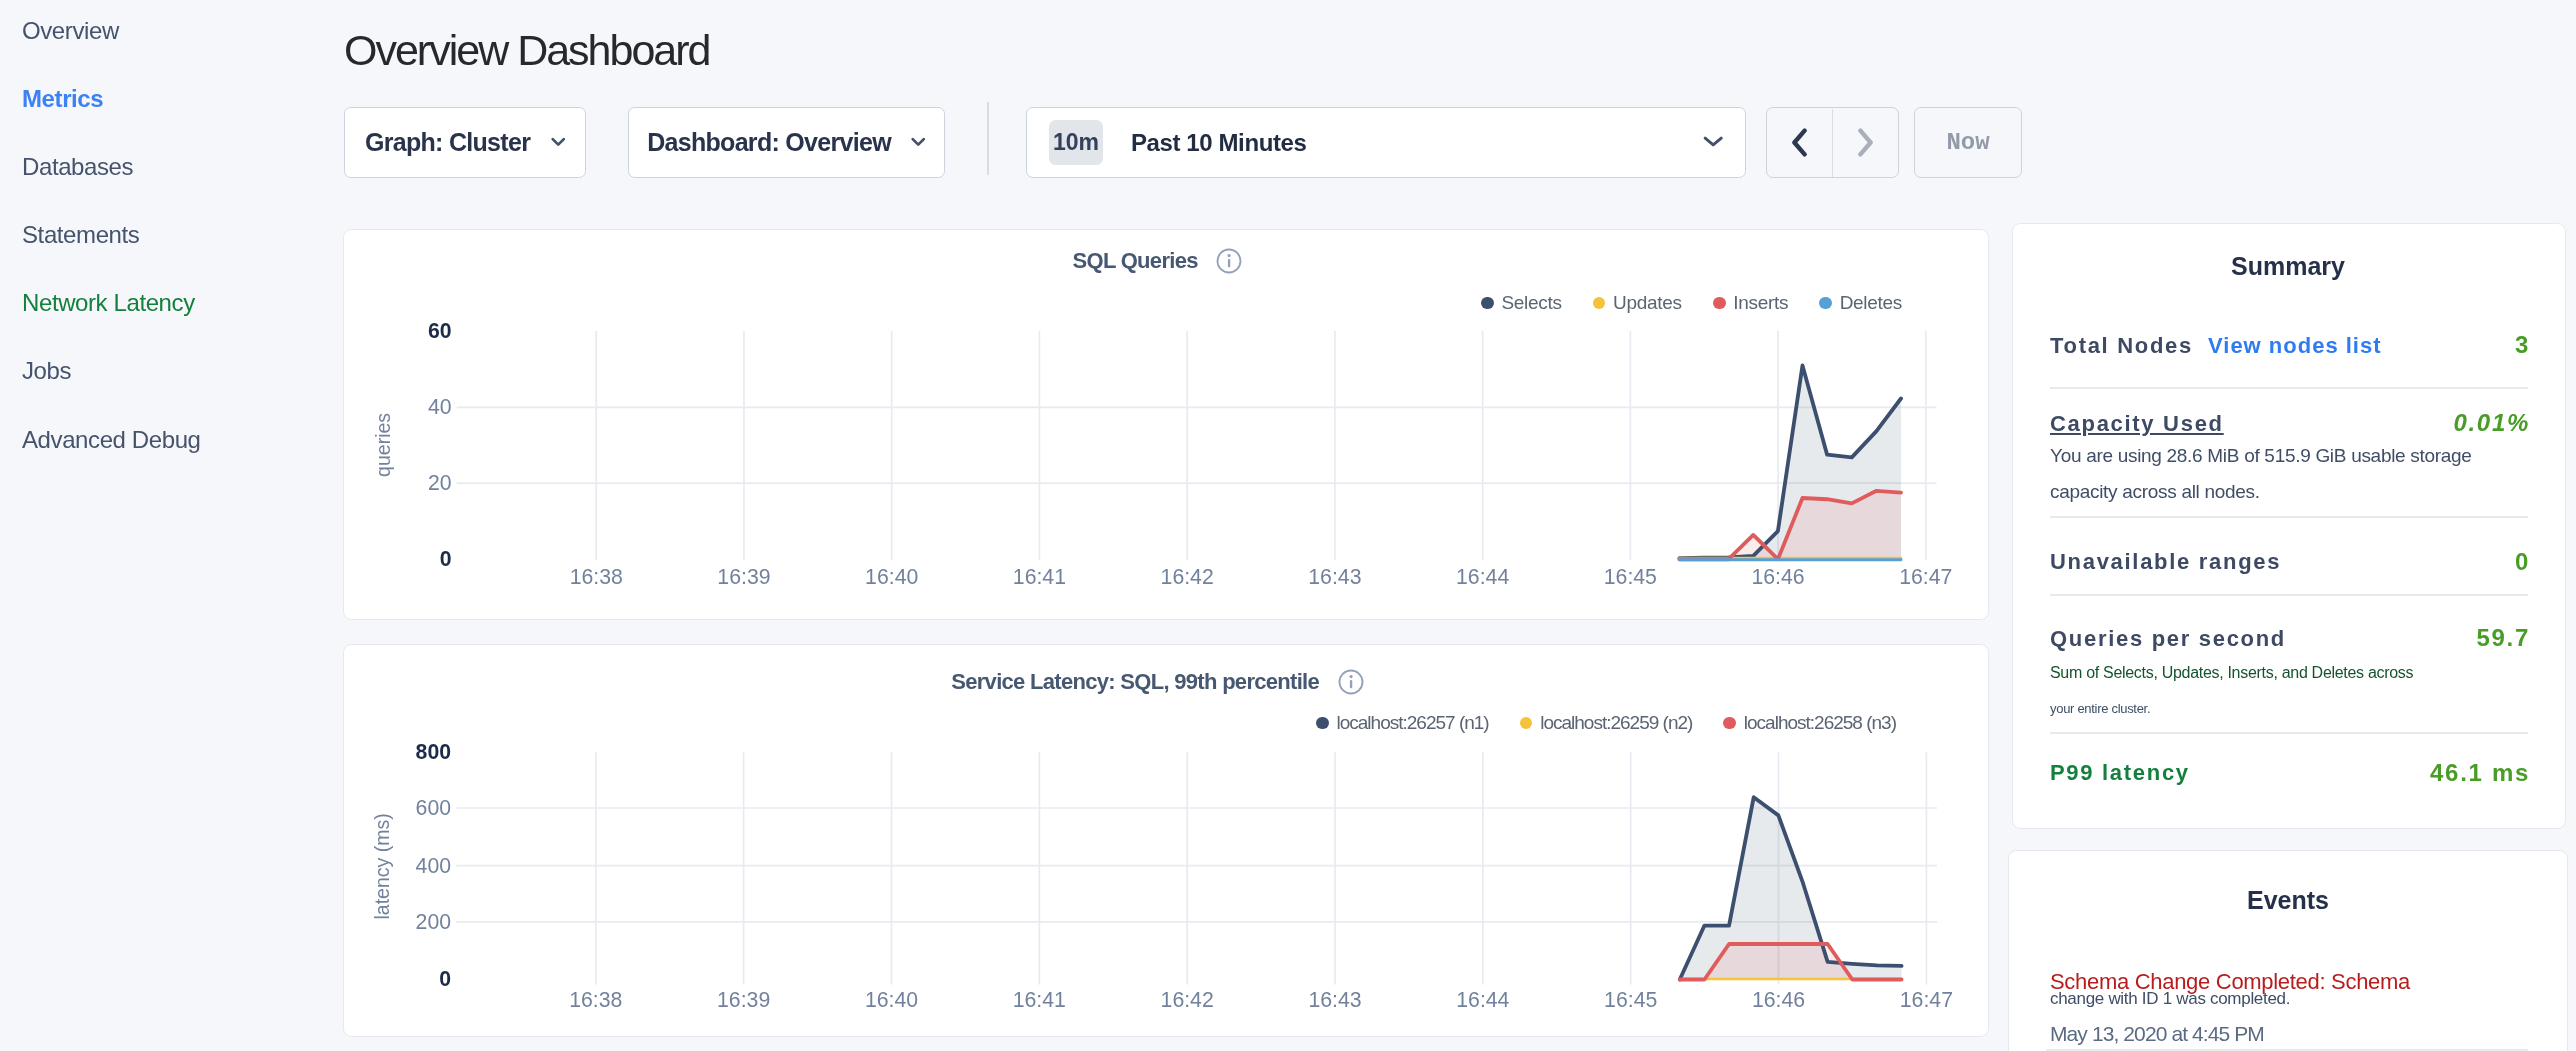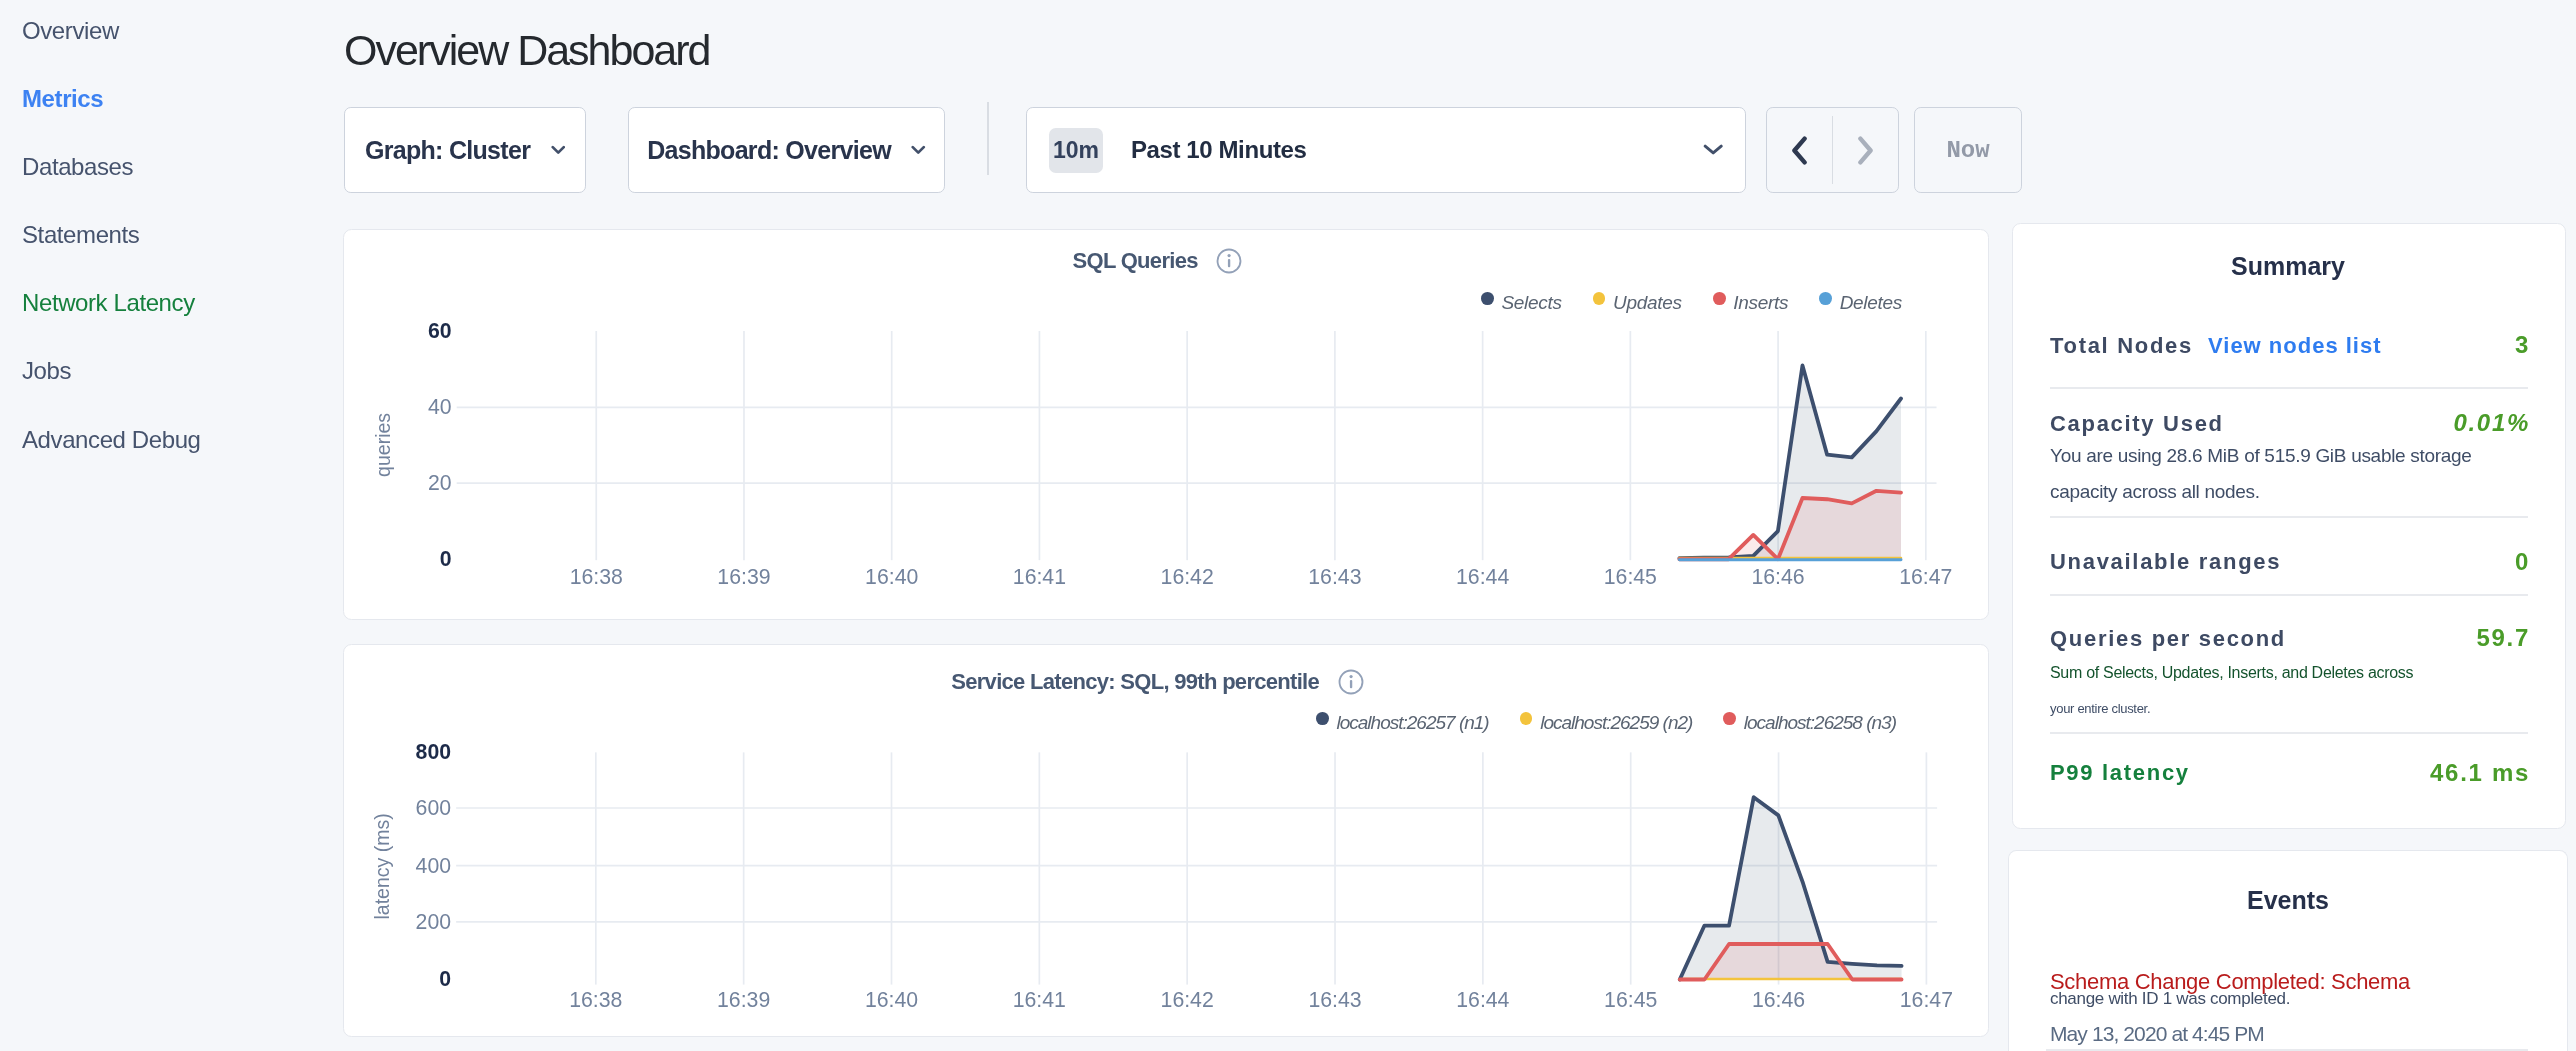--- a/index.html
+++ b/index.html
@@ -1,24 +1,24 @@
 <!DOCTYPE html>
 <html style="font-size:13.6px"><head><meta charset="utf-8"><style>
 * { margin:0; padding:0; box-sizing:border-box; }
 html,body { width:2576px; height:1051px; overflow:hidden; background:#f5f7fa;
   font-family:"Liberation Sans", sans-serif; position:relative; }
 .t { position:absolute; white-space:nowrap; }
 .card { position:absolute; background:#fff; border:1.7px solid #e5e8ee; border-radius:8.5px; }
 .box { position:absolute; display:flex; align-items:center; border:1.7px solid #cdd3dd; border-radius:6.8px;
-  height:86px; top:107px; background:#fff; }
+  height:71px; top:107px; background:#fff; }
 .box.ghost { background:transparent;font-family:Liberation Mono, monospace; }
 .chartsvg { position:absolute; }
 .hr { position:absolute; height:1.7px; background:#e8eaee; }
 .legend { position:absolute; display:flex; gap:31px; font-size:19px; color:#5a6472; }
-.leg-item { display:flex; gap:7.7px;font-style:italic; }
+.leg-item { display:flex; align-items:center; gap:7.7px; }
 .dot { width:12.8px; height:12.8px; border-radius:50%; display:inline-block; }
 .ctitle { position:absolute; text-align:center; font-size:22px; font-weight:700; color:#475872; letter-spacing:-0.7px; }
 .ctitle-txt { vertical-align:middle; }
 .iinfo { display:inline-block; vertical-align:middle; margin-left:18.7px; position:relative; top:2.6px; }
 </style></head>
 <body>
 
 <div class="t " style="font-size:24px;color:#46536d;font-weight:400;line-height:32px;letter-spacing:-0.4px;left:22px;top:15.3px;">Overview</div>
 <div class="t " style="font-size:24px;color:#3d82f2;font-weight:700;line-height:32px;letter-spacing:-0.4px;left:22px;top:83px;">Metrics</div>
 <div class="t " style="font-size:24px;color:#46536d;font-weight:400;line-height:32px;letter-spacing:-0.4px;left:22px;top:151px;">Databases</div>
@@ -165,21 +165,21 @@
 
 <div class="card" style="left:2012px;top:223px;width:554px;height:606px;"></div>
 <div class="t" style="left:2011px;top:253px;width:554px;text-align:center;font-size:25px;font-weight:700;color:#26304a;line-height:27px;">Summary</div>
 <div class="t " style="font-size:22px;color:#3e4a63;font-weight:700;line-height:31px;letter-spacing:1.7px;left:2050px;top:330px;">Total Nodes</div>
 <div class="t " style="font-size:22px;color:#2e7cf0;font-weight:700;line-height:31px;letter-spacing:1px;left:2208px;top:330px;">View nodes list</div>
 <div class="t " style="font-size:24px;color:#4a9c29;font-weight:700;line-height:32px;letter-spacing:1.7px;right:46px;top:329px;text-align:right;">3</div>
 <div class="hr" style="left:2050px;top:387px;width:478px;"></div>
 <div class="hr" style="left:2050px;top:516px;width:478px;"></div>
 <div class="hr" style="left:2050px;top:594px;width:478px;"></div>
 <div class="hr" style="left:2050px;top:732px;width:478px;"></div>
-<div class="t " style="font-size:22px;color:#3e4a63;font-weight:700;line-height:31px;letter-spacing:1.7px;left:2050px;top:408px;">Capacity Used</div>
+<div class="t " style="font-size:22px;color:#3e4a63;font-weight:700;line-height:31px;letter-spacing:1.7px;left:2050px;top:408px;text-decoration:underline;">Capacity Used</div>
 <div class="t " style="font-size:24px;color:#4a9c29;font-weight:700;line-height:32px;letter-spacing:1.7px;right:46px;top:407px;text-align:right;font-style:italic;">0.01%</div>
 <div class="t " style="font-size:19px;color:#3f4d66;font-weight:400;line-height:28px;letter-spacing:-0.3px;left:2050px;top:442px;">You are using 28.6 MiB of 515.9 GiB usable storage</div>
 <div class="t " style="font-size:19px;color:#3f4d66;font-weight:400;line-height:28px;letter-spacing:-0.3px;left:2050px;top:478px;">capacity across all nodes.</div>
 <div class="t " style="font-size:22px;color:#3e4a63;font-weight:700;line-height:31px;letter-spacing:1.7px;left:2050px;top:546px;">Unavailable ranges</div>
 <div class="t " style="font-size:24px;color:#4a9c29;font-weight:700;line-height:32px;letter-spacing:1.7px;right:46px;top:546px;text-align:right;">0</div>
 <div class="t " style="font-size:22px;color:#3e4a63;font-weight:700;line-height:31px;letter-spacing:1.7px;left:2050px;top:623px;">Queries per second</div>
 <div class="t " style="font-size:24px;color:#4a9c29;font-weight:700;line-height:32px;letter-spacing:1.7px;right:46px;top:622px;text-align:right;">59.7</div>
 <div class="t " style="font-size:16px;color:#14532d;font-weight:400;line-height:28px;letter-spacing:-0.3px;left:2050px;top:659px;">Sum of Selects, Updates, Inserts, and Deletes across</div>
 <div class="t " style="font-size:13px;color:#3f4d66;font-weight:400;line-height:28px;letter-spacing:-0.3px;left:2050px;top:695px;text-align:right;">your entire cluster.</div>
 <div class="t " style="font-size:22px;color:#15803d;font-weight:700;line-height:31px;letter-spacing:1.7px;left:2050px;top:757px;">P99 latency</div>

